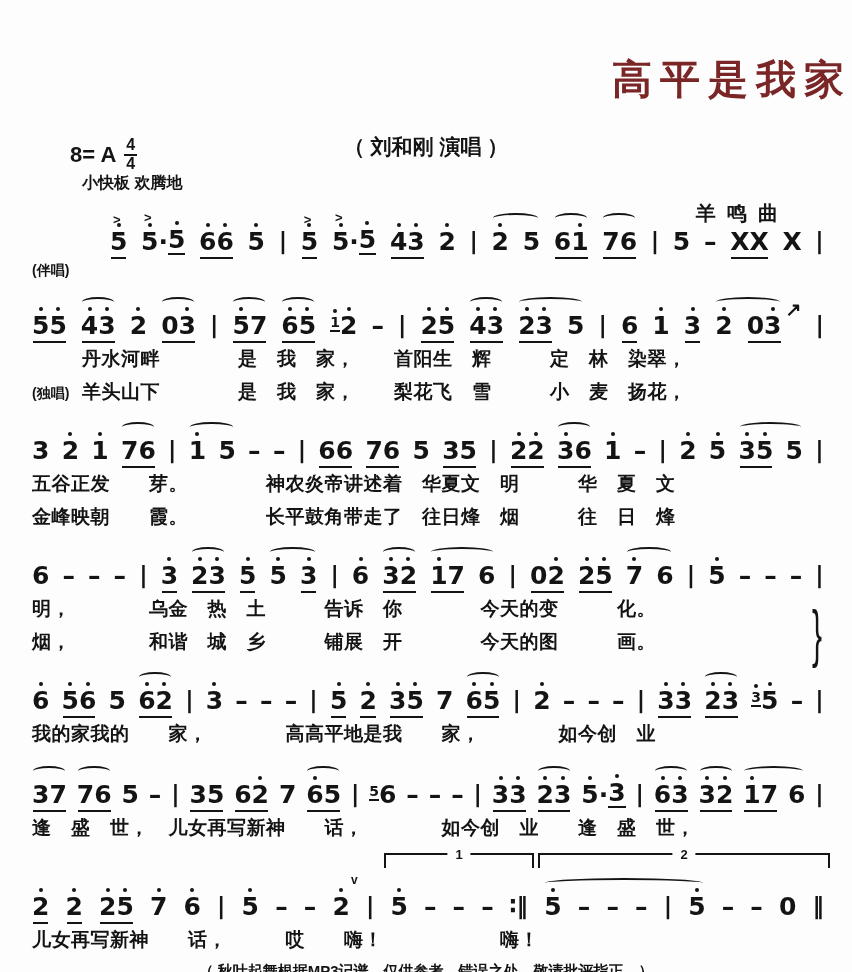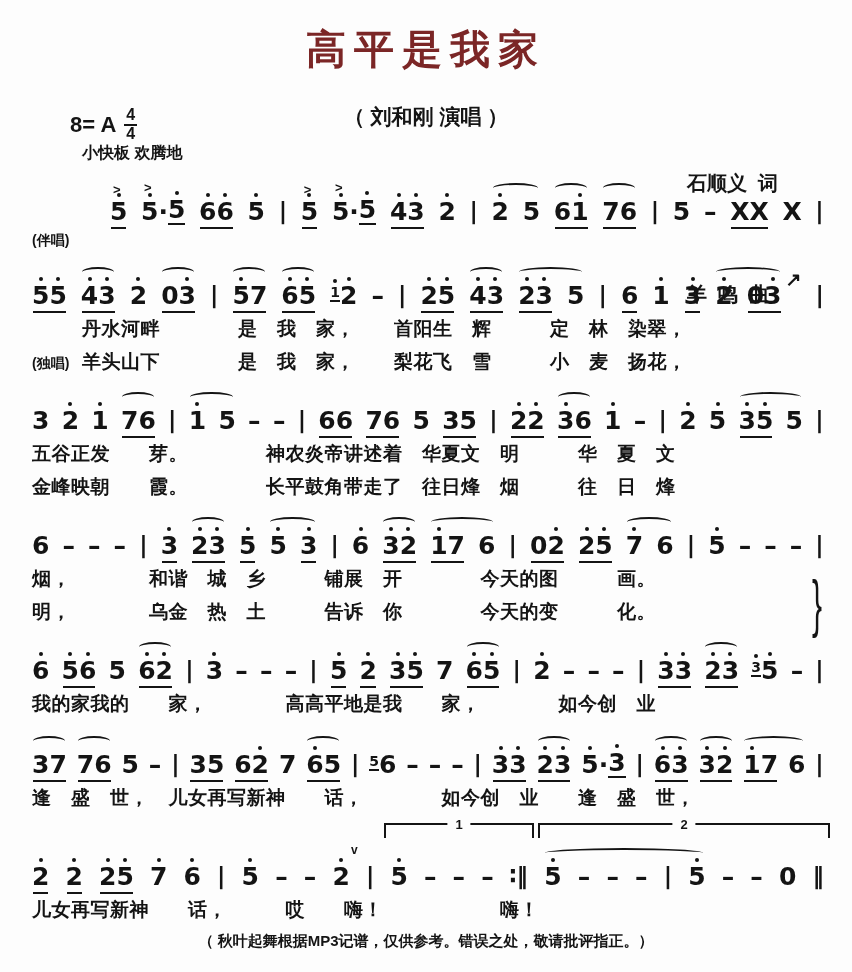--- a/index.html
+++ b/index.html
@@ -1,18 +1,18 @@
 <!DOCTYPE html>
 <html><head>
 <meta charset="utf-8">
 <style>
   html,body{margin:0;padding:0;background:#e8e8e8;}
   .page{width:852px;height:972px;background:#fdfdfd;position:relative;overflow:hidden;
         font-family:"Liberation Sans",sans-serif;color:#141414;margin:0 auto;}
-  .title{text-align:center;font-size:40px;font-weight:bold;letter-spacing:8px;padding-top:22px;}
+  .title{text-align:right;font-size:40px;font-weight:bold;letter-spacing:8px;padding-top:52px;}
   .header{position:relative;height:96px;margin:0 46px;}
   .subtitle{position:absolute;left:0;right:0;top:26px;text-align:center;font-size:21px;font-weight:bold;}
   .credits{position:absolute;right:28px;top:14px;font-size:20px;font-weight:bold;line-height:1.85;white-space:pre;}
   .keyblock{position:absolute;left:24px;top:30px;font-size:22px;font-weight:bold;display:flex;align-items:center;}
   .meter{display:inline-flex;flex-direction:column;text-align:center;margin-left:8px;font-size:16px;line-height:1.05;font-weight:bold;}
   .meter .num{border-bottom:2px solid #141414;padding:0 2px;}
   .tempo{position:absolute;left:36px;top:66px;font-size:16px;font-weight:bold;}
   .score{padding:0 28px 0 32px;}
   .system{position:relative;margin-bottom:9px;}
   .noterow{position:relative;display:flex;justify-content:space-between;align-items:flex-end;padding-top:16px;}
@@ -42,21 +42,20 @@
   .footnote{text-align:center;font-size:15px;font-weight:bold;margin-top:2px;}
 </style>
 </head>
 <body>
 
 <div class="page">
   <div class="title" style="color: rgb(123, 38, 38);">高平是我家</div>
   <div class="header">
     <div class="subtitle">（ 刘和刚 演唱 ）</div>
     <div class="credits">
-      <div>石顺义  词</div>
       <div>羊  鸣  曲</div>
     </div>
     <div class="keyblock">
       <span>8= A</span>
       <span class="meter">
         <span class="num">4</span>
         <span class="den">4</span>
       </span>
     </div>
     <div class="tempo">小快板 欢腾地</div>
@@ -824,25 +823,25 @@
           </span>
           <span class="bar">|</span>
           <div class="arc" style="left: 160px; width: 32px; top: 8px;"></div>
           <div class="arc" style="left: 238px; width: 45px; top: 8px;"></div>
           <div class="arc" style="left: 351px; width: 32px; top: 8px;"></div>
           <div class="arc" style="left: 399px; width: 62px; top: 8px;"></div>
           <div class="arc" style="left: 595px; width: 44px; top: 8px;"></div>
         </div>
         <div class="lyricrow">
           <span class="vocal-label"></span>
-          <span class="lyrics">烟，　　　　和谐　城　乡　　　铺展　开　　　　今天的图　　　画。</span>
+          <span class="lyrics">明，　　　　乌金　热　土　　　告诉　你　　　　今天的变　　　化。</span>
         </div>
         <div class="lyricrow">
           <span class="vocal-label"></span>
-          <span class="lyrics">明，　　　　乌金　热　土　　　告诉　你　　　　今天的变　　　化。</span>
+          <span class="lyrics">烟，　　　　和谐　城　乡　　　铺展　开　　　　今天的图　　　画。</span>
         </div>
         <span class="brace">}</span>
       </div>
       <div class="system">
         <div class="noterow">
           <span class="cluster">
             <span class="ch">
               <span class="dt">
                 <span class="octdot"></span>
               </span>

